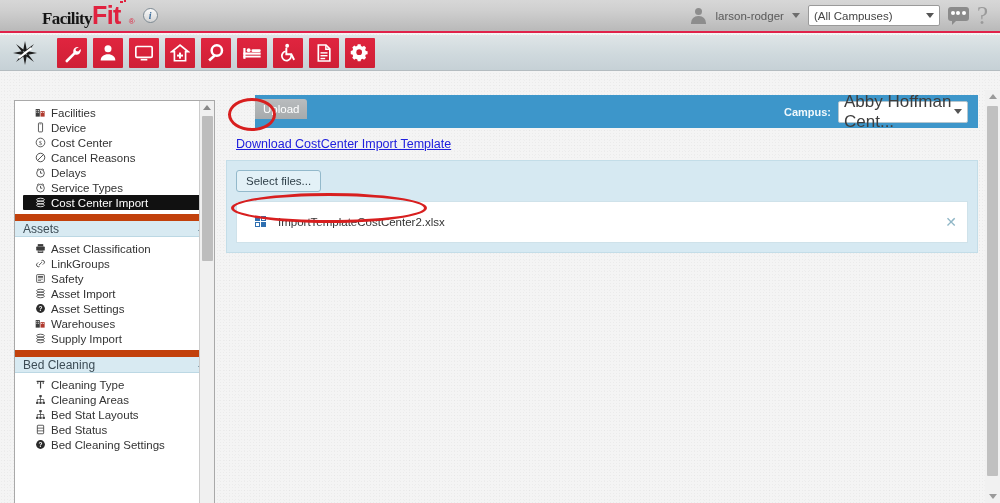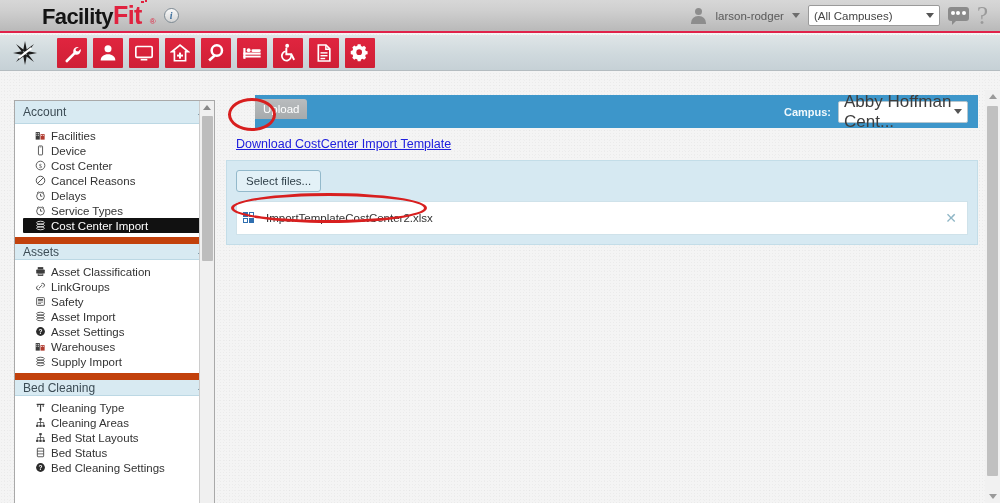--- a/index.html
+++ b/index.html
@@ -24,21 +24,21 @@
   }
 
   
   #topbar {
     position:absolute; left:0; top:0; width:1000px; height:33px;
     background: linear-gradient(to bottom, #d7d7d7 0%, #cfcfcf 35%, #b9b9b9 100%);
     border-bottom:2px solid #e0224a;
     display:flex; align-items:center;
   }
   #logo-wrap { display:flex; align-items:baseline; margin-left:42px; }
-  .logo-facility { font-size:22px; font-weight:bold; color:#141414; letter-spacing:-0.6px; font-family:Liberation Sans, sans-serif;}
+  .logo-facility { font-size:17px; font-weight:bold; color:#141414; letter-spacing:-0.6px; font-family:Liberation Serif, serif;}
   .logo-fit { font-size:25px; font-weight:bold; color:#e0223f; letter-spacing:-0.6px;}
   .logo-splash { position:relative; width:9px; height:20px; margin-left:-2px; }
   .logo-splash i {
     position:absolute; background:#e0223f; display:block;
   }
   .logo-reg { font-size:8px; color:#e0223f; margin-left:1px; }
   #info-icon {
     margin-left:8px; width:15px; height:15px; border-radius:50%;
     background: linear-gradient(to bottom,#fafafa,#d4d4d4);
     border:1px solid #7d8a93; color:#3d6f9e; font-size:10px;
@@ -159,21 +159,21 @@
     margin-top:9px; background:#d6e9f2; border:1px solid #c3dde8;
     padding:9px 9px 9px 9px;
   }
   #select-files-btn {
     background:#e3f1f7; border:1px solid #93b9cb; border-radius:3px;
     font-size:11.5px; color:#2f3f48; padding:4px 9px; cursor:pointer;
     display:inline-block;
   }
   #file-list { margin-top:9px; background:#fff; border:1px solid #cfe2ea; }
   .file-row {
-    height:32px; display:flex; align-items:center; padding:0 10px 0 6px;
+    height:40px; display:flex; align-items:center; padding:0 10px 0 18px;
   }
   .file-ico { width:13px; height:13px; position:relative; flex:0 0 13px; }
   .file-ico span { position:absolute; width:5px; height:5px; }
   .file-name { margin-left:10px; font-size:11.5px; color:#333; }
   .file-remove { margin-left:auto; color:#8fb6c6; font-size:14px; cursor:pointer; line-height:1; }
 
   
   #page-scroll {
     position:absolute; right:0; top:90px; width:15px; height:413px;
     background:#f1f1f1;
@@ -327,24 +327,20 @@
       <svg width="20" height="20" viewBox="0 0 24 24" fill="#fff">
         <path d="M9.3 1.6h3.4l.5 2.1 1.8.8 1.9-1.1 2.4 2.4-1.1 1.9.8 1.8 2.1.5v3.4l-2.1.5-.8 1.8 1.1 1.9-2.4 2.4-1.9-1.1-1.8.8-.5 2.1H9.3l-.5-2.1-1.8-.8-1.9 1.1-2.4-2.4 1.1-1.9-.8-1.8-2.1-.5V9.6l2.1-.5.8-1.8L2.7 5.4 5.1 3l1.9 1.1 1.8-.8z"></path>
         <circle cx="11" cy="11" r="3.4" fill="#cf1f35"></circle>
       </svg>
     </span>
   </div>
 </div>
 
 <div id="sidebar">
   <div id="sidebar-sections">
-      <div class="sec-header">
-        <span>Account</span>
-        <span class="arrow-up"></span>
-      </div>
       <div class="nav-list">
         <div class="nav-item" style="margin-top: 0px; height: 15px;">
           <span class="nav-ico" style="color: rgb(60, 60, 60);">
             <svg width="11" height="11" viewBox="0 0 16 16">
               <rect x="1" y="3" width="6" height="11" fill="#3c3c3c"></rect>
               <rect x="2" y="4.6" width="1.3" height="1.3" fill="#fff"></rect>
               <rect x="4.3" y="4.6" width="1.3" height="1.3" fill="#fff"></rect>
               <rect x="2" y="7" width="1.3" height="1.3" fill="#fff"></rect>
               <rect x="4.3" y="7" width="1.3" height="1.3" fill="#fff"></rect>
               <rect x="8" y="6" width="6" height="8" fill="#b03a2e"></rect>

